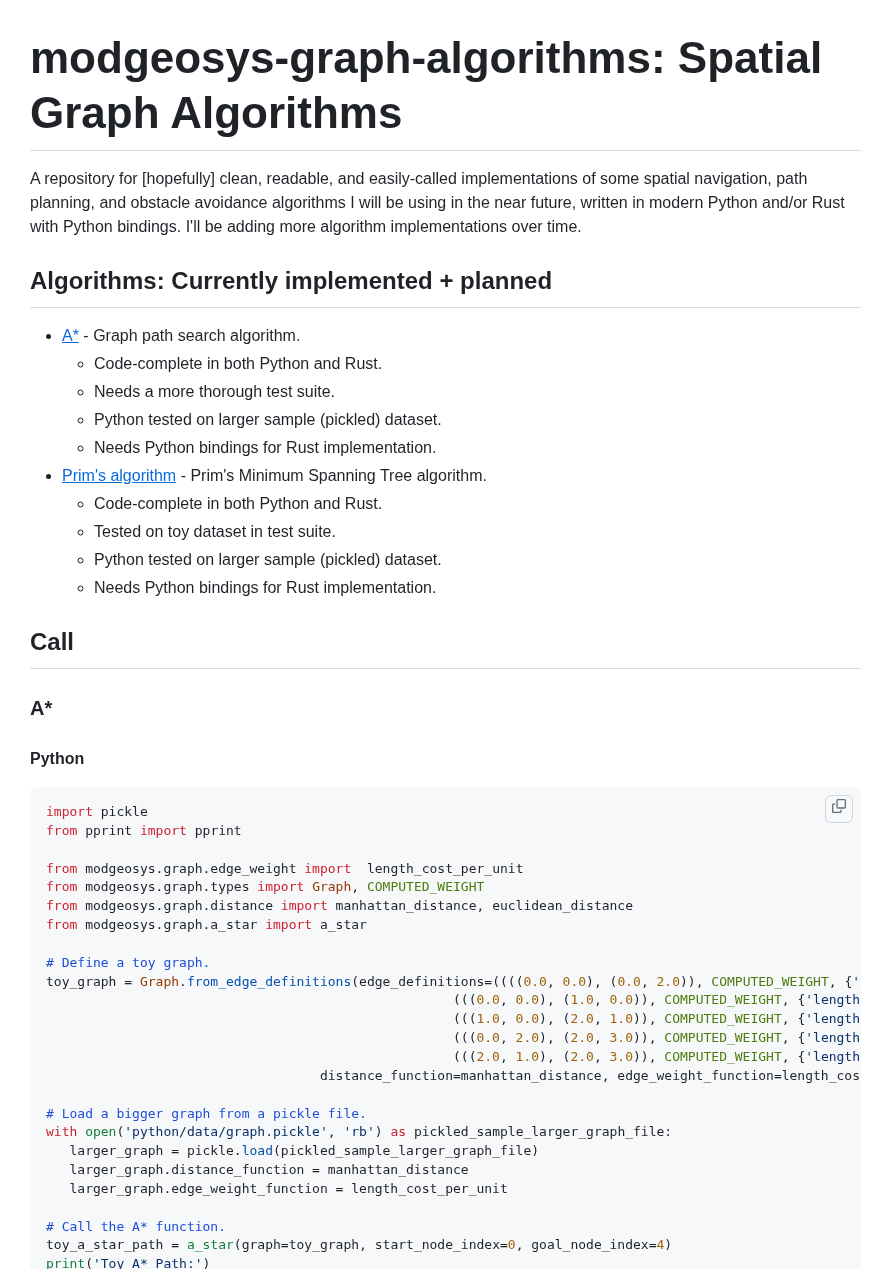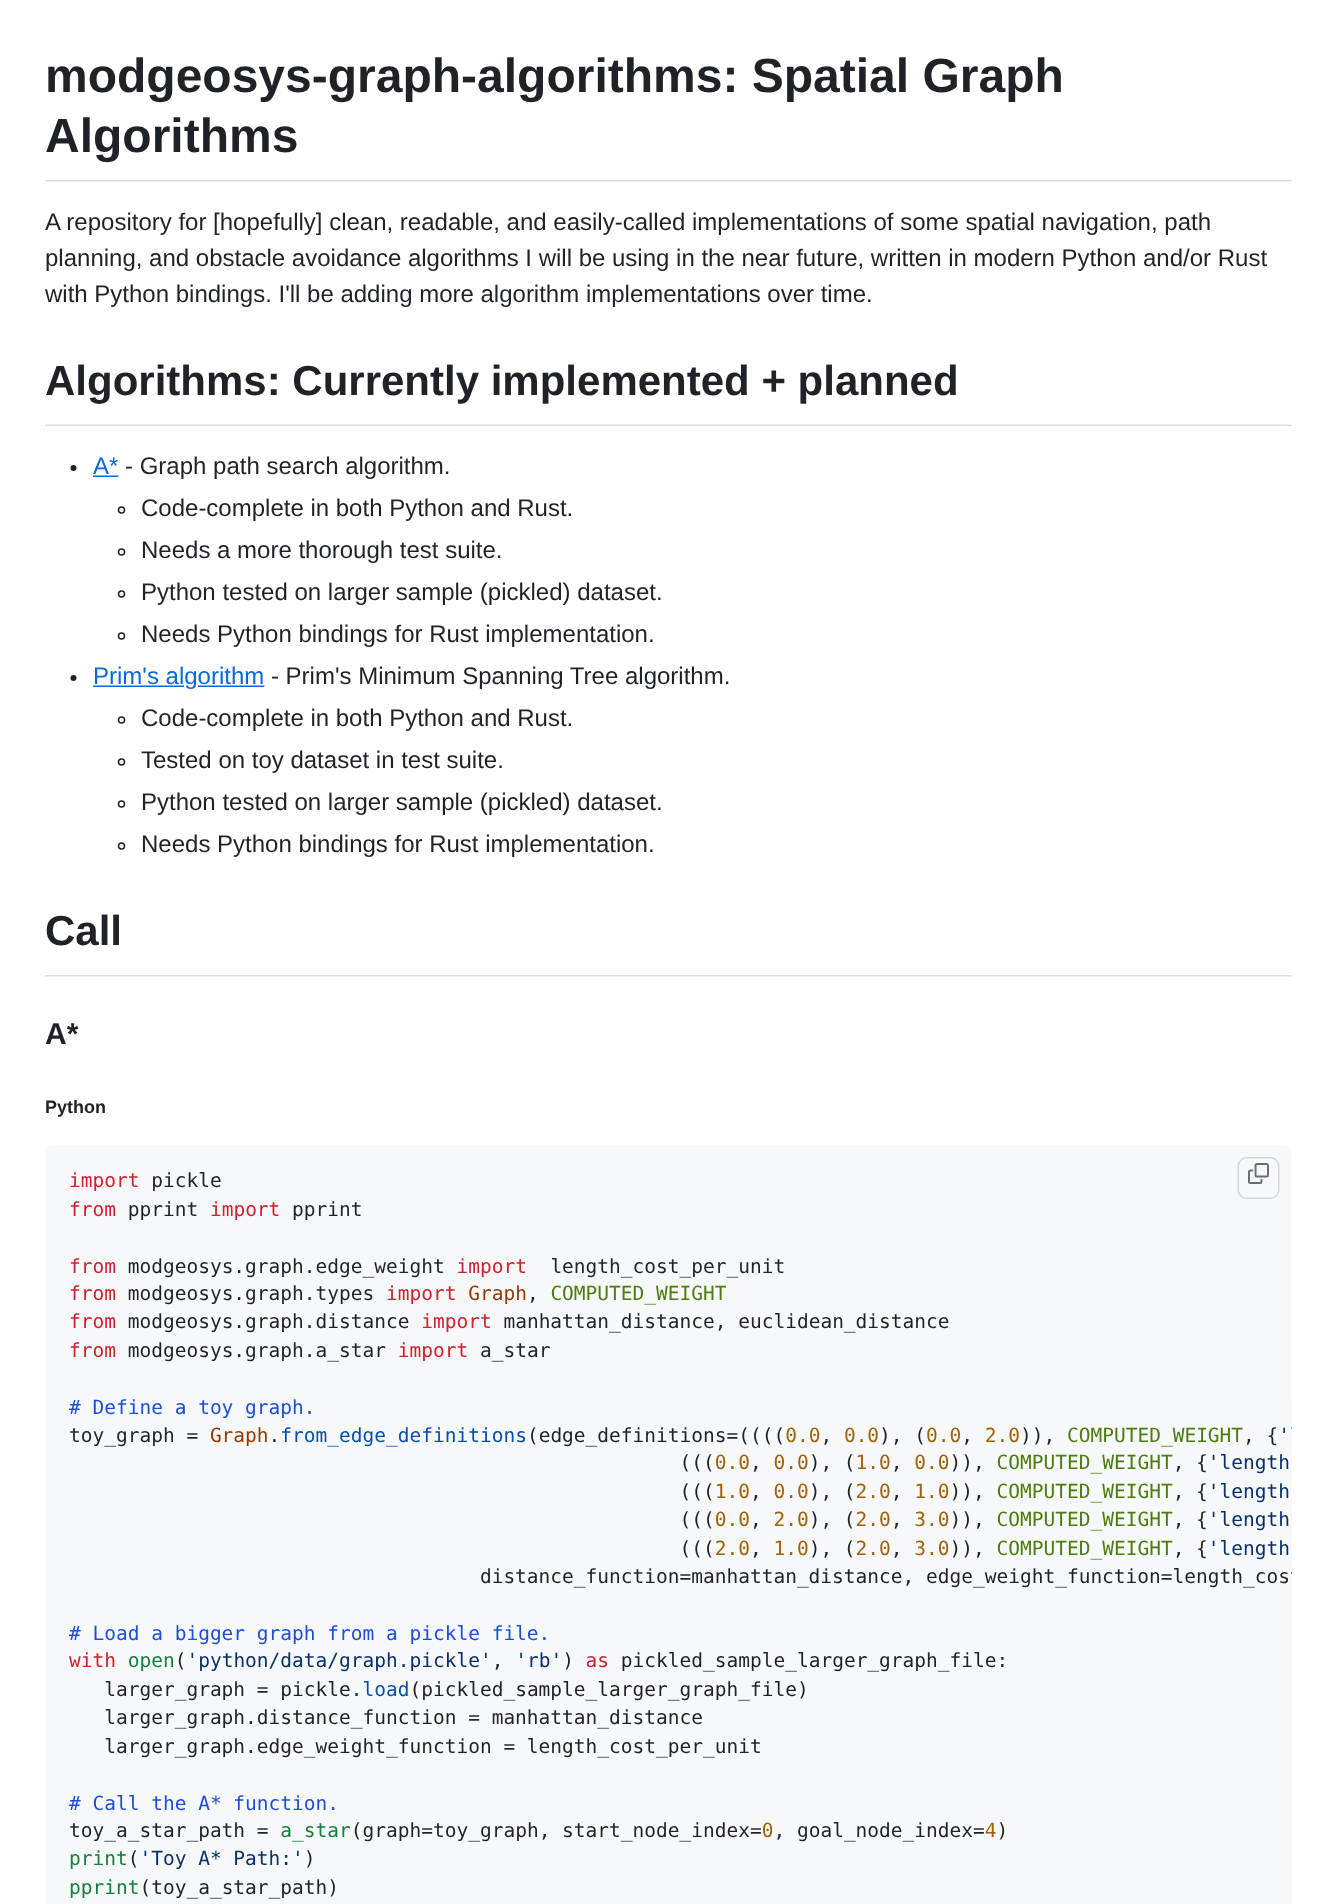--- a/index.html
+++ b/index.html
@@ -1,20 +1,20 @@
 <!DOCTYPE html>
 <html><head>
 <meta charset="utf-8">
 <style>
 *{box-sizing:border-box}
 body{margin:0;padding:30px;font-family:-apple-system,BlinkMacSystemFont,"Segoe UI",Helvetica,Arial,sans-serif;color:#1f2328;line-height:1.5;font-size:16px;max-width:891px}
-h1{font-size:32px;font-weight:600;margin:0 0 16px;padding-bottom:10px;border-bottom:1px solid #d8dee4;line-height:1.25}
-h2{font-size:28px;font-weight:600;margin:24px 0 16px;padding-bottom:8px;border-bottom:1px solid #d8dee4}
+h1{font-size:44px;font-weight:600;margin:0 0 16px;padding-bottom:10px;border-bottom:1px solid #d8dee4;line-height:1.25}
+h2{font-size:24px;font-weight:600;margin:24px 0 16px;padding-bottom:8px;border-bottom:1px solid #d8dee4}
 h3{font-size:20px;font-weight:600;margin:24px 0 16px}
-h4{font-size:12px;font-weight:600;margin:24px 0 16px}
+h4{font-size:16px;font-weight:600;margin:24px 0 16px}
 p{margin:0 0 16px}
 a{color:#0969da;text-decoration:underline}
 ul{padding-left:2em;margin:0 0 16px}
 li{margin:4px 0}
 li ul{margin:4px 0}
 .cb{position:relative;background:#f6f8fa;border-radius:6px;padding:16px;overflow-x:auto;font-family:ui-monospace,SFMono-Regular,"SF Mono",Menlo,Consolas,monospace;font-size:13px;line-height:1.45;margin-bottom:16px}
 .copy{position:absolute;top:8px;right:8px;width:28px;height:28px;border:1px solid #d0d7de;border-radius:6px;background:#f6f8fa;display:flex;align-items:center;justify-content:center;cursor:pointer}
 .copy svg{width:14px;height:14px;fill:#656d76}
 pre{margin:0;white-space:pre}
 .kw{color:#cf222e}

